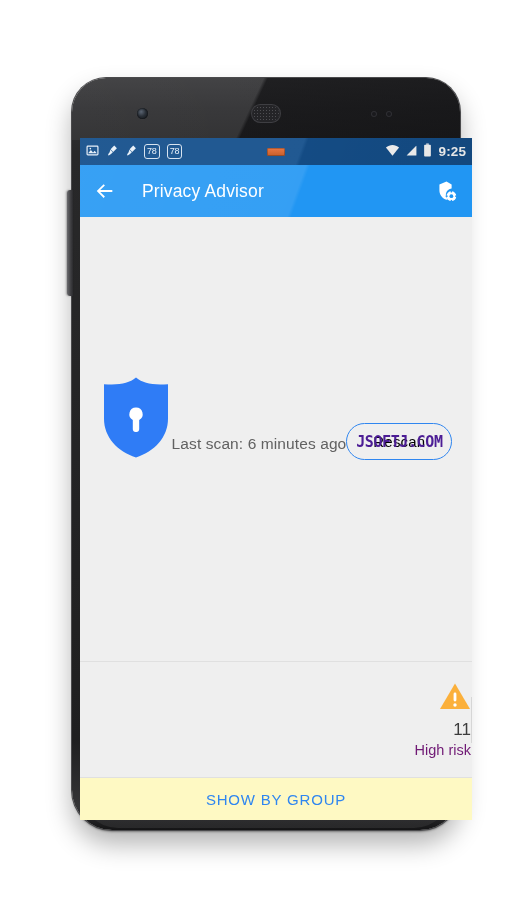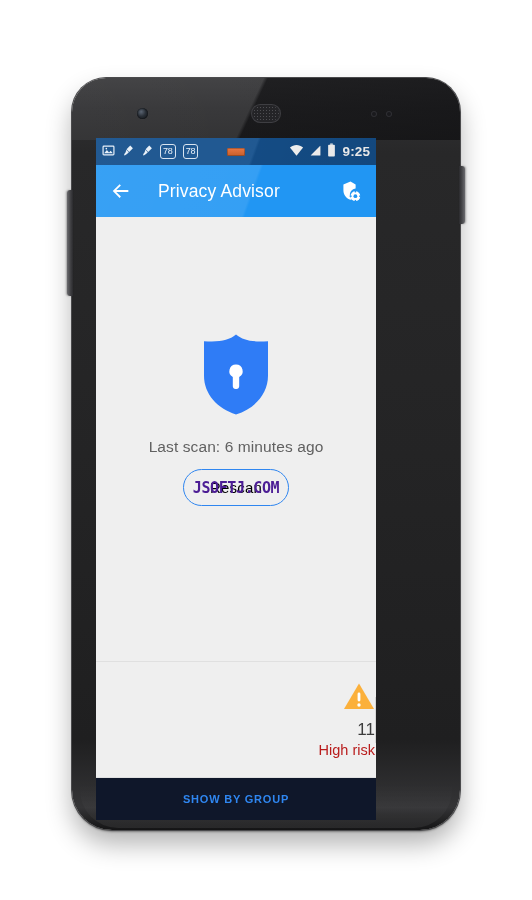--- a/index.html
+++ b/index.html
@@ -103,23 +103,23 @@
     right: -5px; top: 88px;
     width: 6px; height: 58px;
     border-radius: 0 3px 3px 0;
     background: linear-gradient(270deg, #6a6a6e 0%, #404043 60%, #2b2b2e 100%);
     box-shadow: 1px 0 2px rgba(0,0,0,.3);
   }
 
   
   #screen {
     position: absolute;
-    left: 24px;
+    left: 8px;
     top: 60px;
-    width: 280px;
+    width: 392px;
     height: 682px;
     background: #000;
     overflow: hidden;
   }
 
   
   #status-bar {
     height: 27px;
     background: #15508c;
     display: flex;
@@ -212,21 +212,21 @@
   #content {
     height: 603px;
     background: #efefef;
     display: flex;
     flex-direction: column;
   }
 
   #scan-panel {
     flex: 1;
     display: flex;
-    flex-direction: column;
+    flex-direction: row;
     align-items: center;
     justify-content: center;
     padding-bottom: 8px;
     position: relative;
   }
   #main-shield {
     margin-top: -32px;
   }
   #last-scan-text {
     margin-top: 18px;
@@ -280,39 +280,39 @@
     gap: 2px;
   }
   .stat-icon { height: 30px; display:flex; align-items:center; justify-content:center; }
   .stat-count {
     font-size: 17px;
     color: #3c3c3c;
     margin-top: 7px;
   }
   .stat-label {
     font-size: 14.5px;
-    color: #b91c1c;
+    color: #701a75;
   }
   #stats-divider {
     width: 1px;
     height: 46px;
     background: #d6d6d6;
   }
 
   
   #show-by-group-button {
     height: 42px;
     border-top: 1px solid #e0e0e0;
-    background: #0f172a;
+    background: #fef9c3;
     display: flex;
     align-items: center;
     justify-content: center;
     color: #2f86f0;
-    font-size: 11px;
-    font-weight: bold;
+    font-size: 15px;
+    font-weight: normal;
     letter-spacing: 0.8px;
     cursor: pointer;
   }
 </style>
 </head>
 <body>
 
 <div id="phone-frame">
   <div id="phone-gloss"></div>
   <div id="phone-bottom-sheen"></div>

